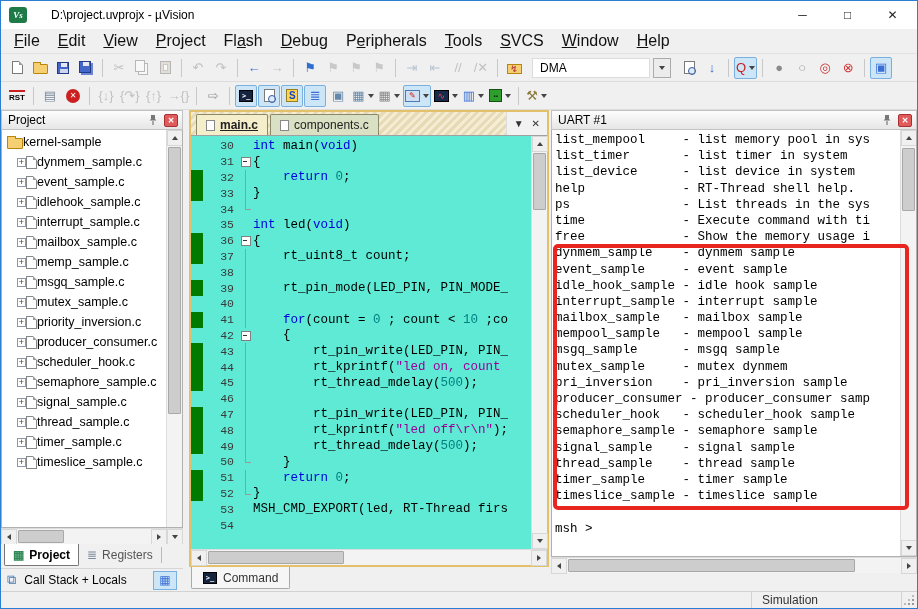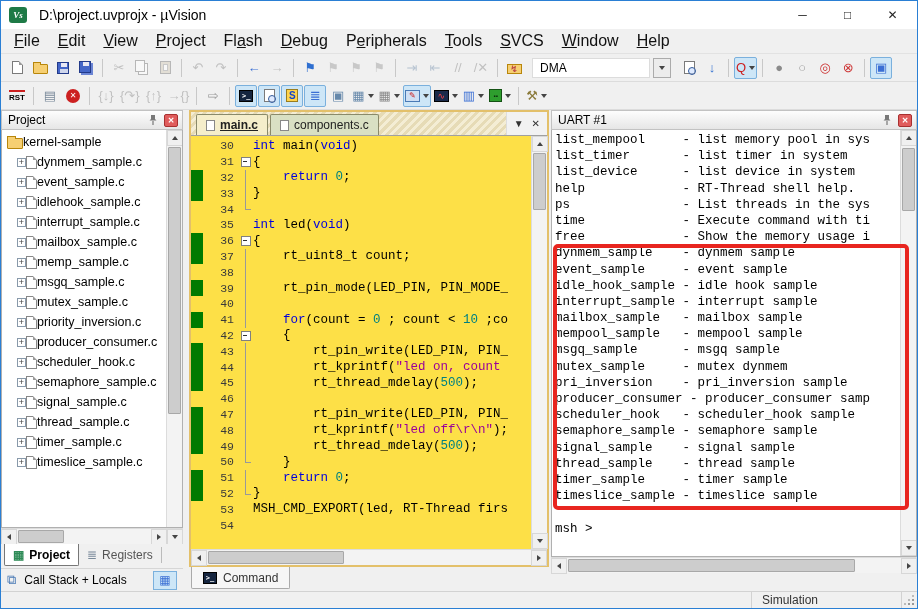--- a/index.html
+++ b/index.html
@@ -5,21 +5,21 @@
   * { box-sizing: border-box; }
   body { margin:0; width:918px; height:609px; overflow:hidden;
          font-family:"Liberation Sans", sans-serif; background:#fff; }
   .win { width:918px; height:609px; border:1px solid var(--c-window_border);
          background:#f0f0f0; display:flex; flex-direction:column; }
 
   
   .titlebar { height:28px; background:#fff; display:flex; align-items:center; padding:0 2px 0 8px; flex:none; }
   .appicon { width:18px; height:16px; background:#1e7a46; border-radius:3px; color:#fff;
              font:italic bold 9px "Liberation Serif", serif; display:flex; align-items:center; justify-content:center; flex:none;}
-  .title { font-size:14px; color:#000; margin-left:12px; white-space:nowrap; }
+  .title { font-size:12px; color:#000; margin-left:24px; white-space:nowrap; }
   .wctrl { margin-left:auto; display:flex; }
   .wbtn { width:45px; height:26px; display:flex; align-items:center; justify-content:center; font-size:12px; color:#222; }
 
   
   .menubar { height:25px; background:#f0f0f0; display:flex; align-items:center; padding-left:4px;
              border-bottom:1px solid #e2e2e2; flex:none; }
   .mitem { padding:3px 9px; font-size:16px; color:#111; white-space:nowrap; }
 
   
   .toolbar { height:28px; background:#f0f0f0; display:flex; align-items:center; padding:0 5px;
@@ -126,21 +126,21 @@
                border-top:1px solid #d6d6d6; background:#f0f0f0; flex:none; }
   .csicon { color:#4a7ab5; font-size:13px; }
   .calcbtn { margin-left:auto; width:24px; height:19px; background:var(--c-highlight_bg);
              border:1px solid var(--c-highlight_border); display:flex; align-items:center; justify-content:center;
              color:#3b6fd4; font-size:12px; }
 
   .vsplit { width:6px; flex:none; }
 
   
   .edcol { width:360px; display:flex; flex-direction:column; flex:none; min-height:0; }
-  .edframe { flex:1; border:2px solid #e3c06a; background:#fde047; display:flex; flex-direction:column; min-height:0; }
+  .edframe { flex:1; border:2px solid #e3c06a; background:#5eead4; display:flex; flex-direction:column; min-height:0; }
   .edtabs { height:24px; background:repeating-linear-gradient(135deg,#f4edd4 0 3px,#e6dbb6 3px 6px);
             display:flex; align-items:flex-end; padding-left:5px; border-bottom:1px solid #a0a0a0; flex:none; }
   .etab { height:21px; display:flex; align-items:center; gap:5px; padding:0 9px; font-size:12px;
           border:1px solid #8a8a6a; border-bottom:none; background:var(--c-tab_inactive_bg);
           margin-right:2px; border-radius:2px 2px 0 0; color:#222; }
   .etab.active { background:var(--c-tab_active_bg); font-weight:bold; }
   .etab.active .etlabel { text-decoration:underline; }
   .etpg { width:9px; height:11px; background:#fff; border:1px solid #888; flex:none; }
   .edtabbtns { margin-left:auto; height:100%; display:flex; align-items:center; gap:8px; padding:0 7px;
                background:#f2f2f2; border-left:1px solid #ddd; }

